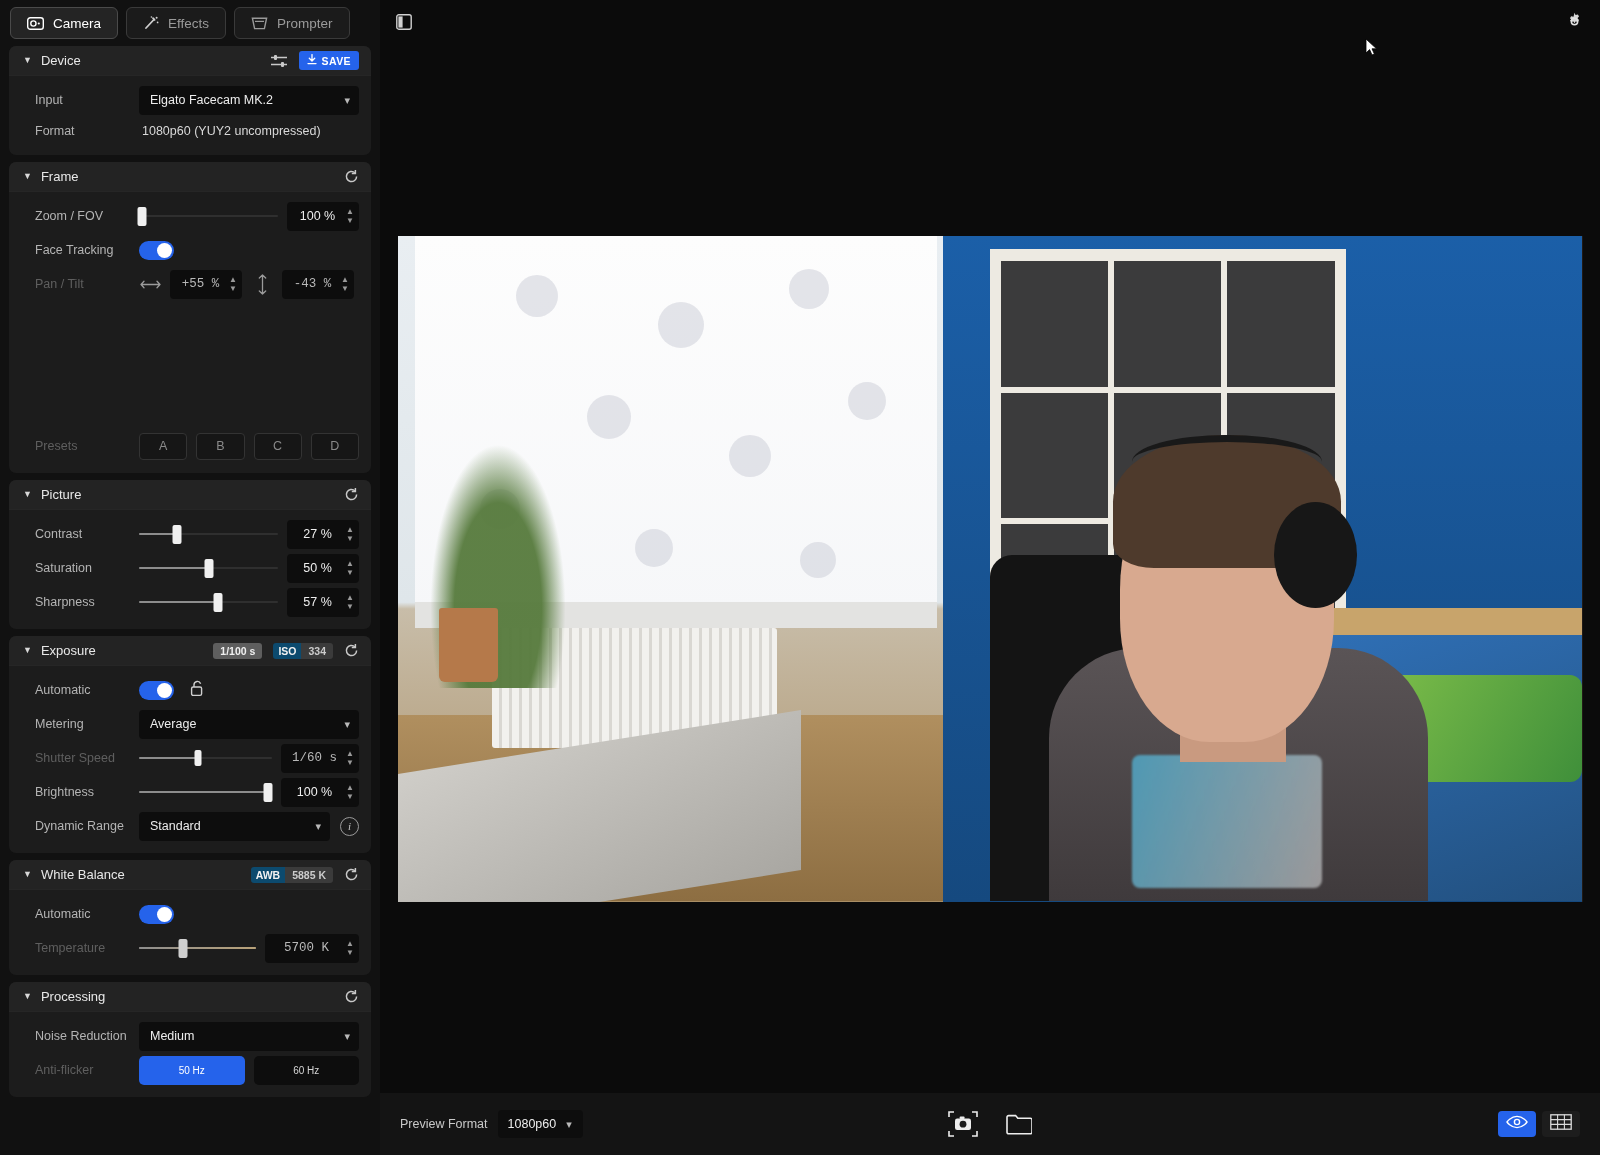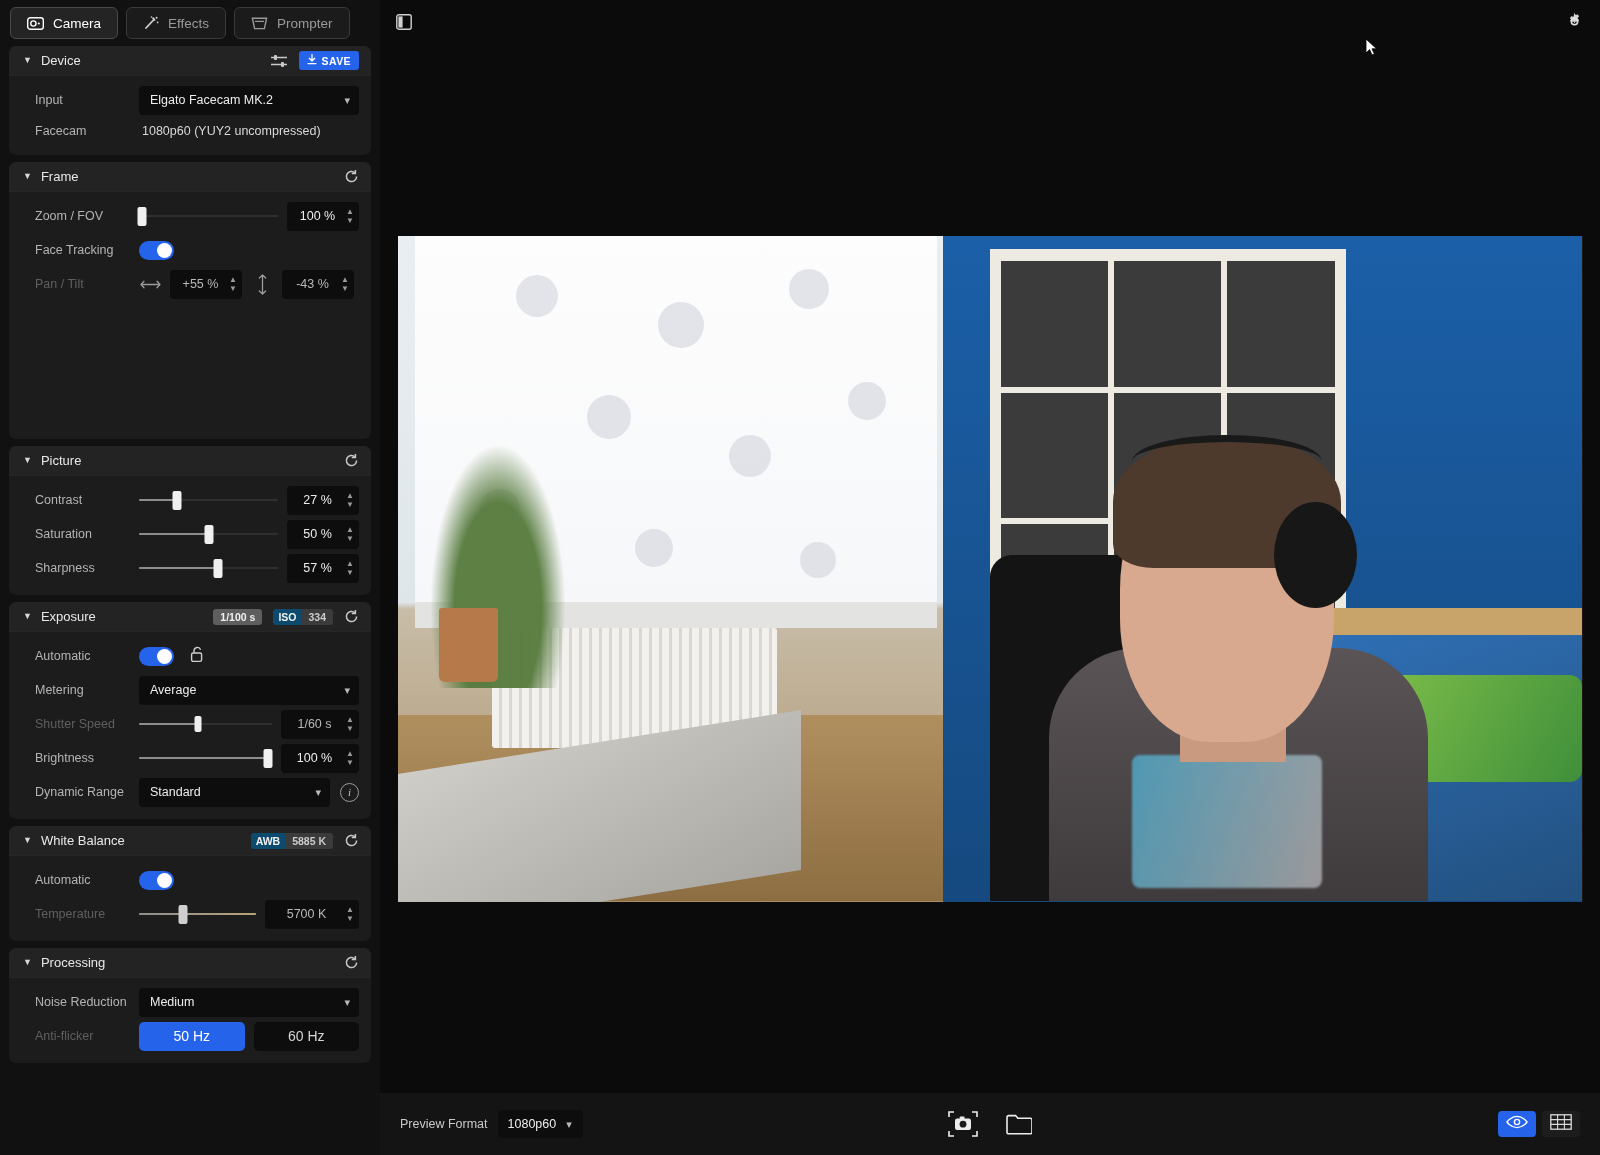--- a/index.html
+++ b/index.html
@@ -76,21 +76,21 @@
   .track { position: absolute; left: 0; right: 0; height: 2px; background: #2f2f2f; border-radius: 2px; }
   .fill { position: absolute; left: 0; height: 2px; background: #8d8d8d; border-radius: 2px; }
   .fill.warm { background: linear-gradient(90deg,#8e8e8e,#b9a279); }
   .thumb { position: absolute; width: 9px; height: 19px; background: #f0f0f0; border-radius: 2px; transform: translateX(-50%); }
 
   .numbox {
     width: 72px; height: 29px; background: #0d0d0d; border-radius: 4px;
     display: flex; align-items: center; position: relative; flex-shrink: 0;
   }
   .numbox .nv { flex: 1; text-align: center; color: #ededed; font-size: 12.5px; padding-right: 11px; }
-  .numbox.dim .nv { color: #b8b8b8; }
+  .numbox.dim .nv { color: #b8b8b8; font-family: Liberation Mono, monospace; }
   .spin { position: absolute; right: 5px; top: 0; bottom: 0; display: flex; flex-direction: column; justify-content: center; gap: 3px; color: #9a9a9a; }
   .spin i { font-style: normal; font-size: 8px; line-height: 6px; }
 
   .toggle { width: 35px; height: 19px; border-radius: 10px; background: #2563eb; position: relative; cursor: pointer; }
   .toggle .knob { position: absolute; width: 15px; height: 15px; border-radius: 50%; background: #fff; top: 2px; right: 2px; }
 
   .pt-wrap { display: flex; align-items: center; gap: 9px; flex: 1; }
   .pt-icon { color: #9b9b9b; width: 22px; display: flex; justify-content: center; }
   .padbox {
     height: 120px; background: #0d0d0d; border-radius: 4px;
@@ -99,21 +99,21 @@
   }
   .presets { display: flex; gap: 9px; flex: 1; }
   .preset {
     flex: 1; height: 27px; background: #161616; border: 1px solid #333;
     border-radius: 4px; color: #8a8a8a; font-size: 12.5px;
     display: flex; align-items: center; justify-content: center; cursor: pointer;
   }
   .segmented { display: flex; gap: 9px; flex: 1; }
   .seg {
     flex: 1; height: 29px; border-radius: 5px; background: #0d0d0d;
-    color: #d6d6d6; font-size: 14px; display: flex; align-items: center; justify-content: center; cursor: pointer;
+    color: #d6d6d6; font-size: 10px; display: flex; align-items: center; justify-content: center; cursor: pointer;
   }
   .seg.on { background: #2563eb; color: #fff; }
   .info-i {
     width: 19px; height: 19px; border-radius: 50%; border: 1.4px solid #9a9a9a;
     color: #c6c6c6; font-size: 11px; font-style: italic; font-family: "Liberation Serif", serif;
     display: flex; align-items: center; justify-content: center; margin-left: 10px; cursor: pointer; flex-shrink: 0;
   }
 
   
   .main { flex: 1; position: relative; background: #0b0b0b; display: flex; flex-direction: column; }
@@ -246,21 +246,21 @@
         </div>
         <div class="sec-body">
           <div class="row">
             <span class="lbl">Input</span>
             <div class="select">
               <span class="sv">Elgato Facecam MK.2</span>
               <span class="chev">▾</span>
             </div>
           </div>
           <div class="row" style="min-height:24px">
-            <span class="lbl">Facecam</span>
+            <span class="lbl">Format</span>
             <span class="static-val">1080p60 (YUY2 uncompressed)</span>
           </div>
         </div>
       </div>
 
       <div class="section">
         <div class="sec-head">
           <span class="caret">▼</span>
           <span class="sec-title">Frame</span>
           <span class="icon-btn">
@@ -317,20 +317,37 @@
                 <span class="spin">
                     <i>▲</i>
                     <i>▼</i>
                   </span>
               </div>
             </div>
           </div>
           <div class="row" style="align-items:stretch;min-height:124px">
             <span class="lbl"></span>
           </div>
+          <div class="row">
+            <span class="lbl dim">Presets</span>
+            <div class="presets">
+              <div class="preset">
+                  <span>A</span>
+                </div>
+              <div class="preset">
+                  <span>B</span>
+                </div>
+              <div class="preset">
+                  <span>C</span>
+                </div>
+              <div class="preset">
+                  <span>D</span>
+                </div>
+            </div>
+          </div>
         </div>
       </div>
 
       <div class="section">
         <div class="sec-head">
           <span class="caret">▼</span>
           <span class="sec-title">Picture</span>
           <span class="icon-btn">
             <svg width="15" height="15" viewBox="0 0 15 15">
                 <path d="M12.6 7.5a5.1 5.1 0 1 1-1.7-3.8" fill="none" stroke="#c9c9c9" stroke-width="1.5"></path>

